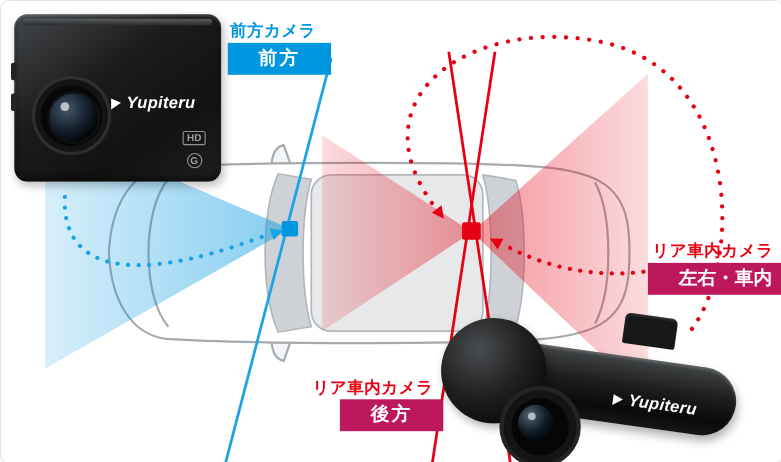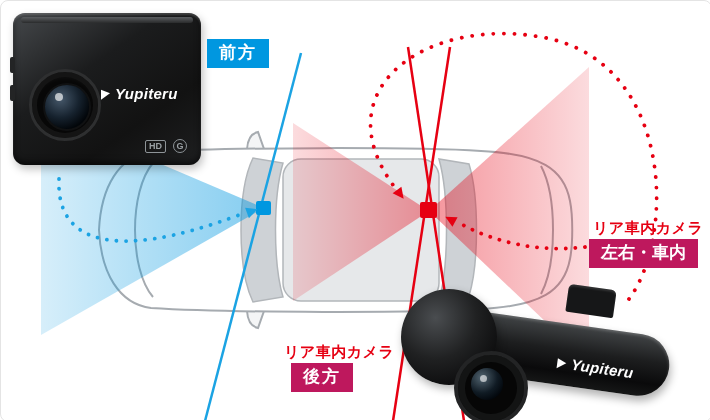--- a/index.html
+++ b/index.html
@@ -8,21 +8,21 @@
     border:1px solid #e4e4e4;border-radius:8px;overflow:hidden;
     font-family:"Liberation Sans","DejaVu Sans",sans-serif;
   }
   .layer{position:absolute;left:0;top:0;width:710px;height:420px;}
 
   
   .cam-label{position:absolute;font-weight:700;font-size:15px;letter-spacing:.5px;white-space:nowrap;}
   .cam-label.blue{color:#0097e0;}
   .cam-label.red{color:#e60012;text-align:right;}
   .badge{position:absolute;color:#fff;font-weight:700;font-size:17px;line-height:1.45;
-         padding:2px 12px;letter-spacing:2px;white-space:nowrap;}
+         padding:2px 28px;letter-spacing:2px;white-space:nowrap;}
   .badge.blue{background:#0097e0;}
   .badge.red{background:#be185d;}
 
   
   .front-device{
     position:absolute;left:12px;top:12px;width:188px;height:152px;border-radius:12px;
     background:linear-gradient(145deg,#45484b 0%,#1b1c1d 38%,#121212 70%,#1e1f20 100%);
     box-shadow:inset 0 2px 2px rgba(255,255,255,.18), inset 0 -3px 6px rgba(0,0,0,.6), 2px 4px 8px rgba(0,0,0,.25);
   }
   .front-device .edge-strip{position:absolute;left:8px;top:4px;right:8px;height:6px;border-radius:4px;
@@ -35,21 +35,21 @@
     background:radial-gradient(circle at 35% 32%,#46586a 0%,#16222e 45%,#02060a 75%);
     border:2px solid #101112;}
   .lens-glint{position:absolute;left:10px;top:8px;width:8px;height:8px;border-radius:50%;
     background:rgba(255,255,255,.65);filter:blur(.5px);}
   .brand-logo{position:absolute;display:flex;align-items:center;gap:5px;color:#fff;
     font-weight:700;font-style:italic;font-size:15px;letter-spacing:.3px;white-space:nowrap;}
   .front-device .brand-logo{left:88px;top:72px;}
   .logo-mark{display:inline-block;width:0;height:0;border-left:9px solid #fff;
     border-top:5px solid transparent;border-bottom:5px solid transparent;transform:skewY(-8deg);}
   .device-icons{position:absolute;right:14px;bottom:12px;display:flex;align-items:center;gap:7px;
-    color:#9aa0a4;font-size:9px;font-weight:700;}
+    color:#9aa0a4;font-size:9px;font-weight:700;flex-direction:column;}
   .icon-hd{border:1px solid #8e9498;border-radius:2px;padding:0 3px;line-height:11px;}
   .icon-g{border:1px solid #8e9498;border-radius:50%;width:12px;height:12px;line-height:12px;text-align:center;}
 
   
   .rear-device{position:absolute;left:398px;top:278px;width:272px;height:142px;}
   .rear-bracket{position:absolute;left:168px;top:8px;width:48px;height:28px;background:#161718;
     border-radius:5px 5px 2px 2px;transform:rotate(8deg);
     box-shadow:inset 0 2px 2px rgba(255,255,255,.12);}
   .rear-body{position:absolute;left:34px;top:30px;width:238px;height:62px;border-radius:31px;
     background:linear-gradient(180deg,#414446 0%,#1d1e1f 42%,#0a0a0b 78%,#161717 100%);
@@ -156,21 +156,22 @@
       <div class="rear-lens-glass">
         <div class="rear-lens-glint"></div>
       </div>
     </div>
     <div class="brand-logo">
       <span class="logo-mark"></span>
       <span>Yupiteru</span>
     </div>
   </div>
 
+  <div class="cam-label blue" style="left:208px;top:18px;">前方カメラ</div>
   <div class="badge blue" style="left:206px;top:38px;">前方</div>
 
   <div class="cam-label red" style="left:283px;top:342px;">リア車内カメラ</div>
-  <div class="badge red" style="left:290px;top:362px;">後方</div>
+  <div class="badge red" style="left:308px;top:362px;">後方</div>
 
   <div class="cam-label red" style="left:592px;top:218px;">リア車内カメラ</div>
   <div class="badge red" style="left:588px;top:238px;letter-spacing:0;">左右・車内</div>
 
 </div>
 
 </body></html>

